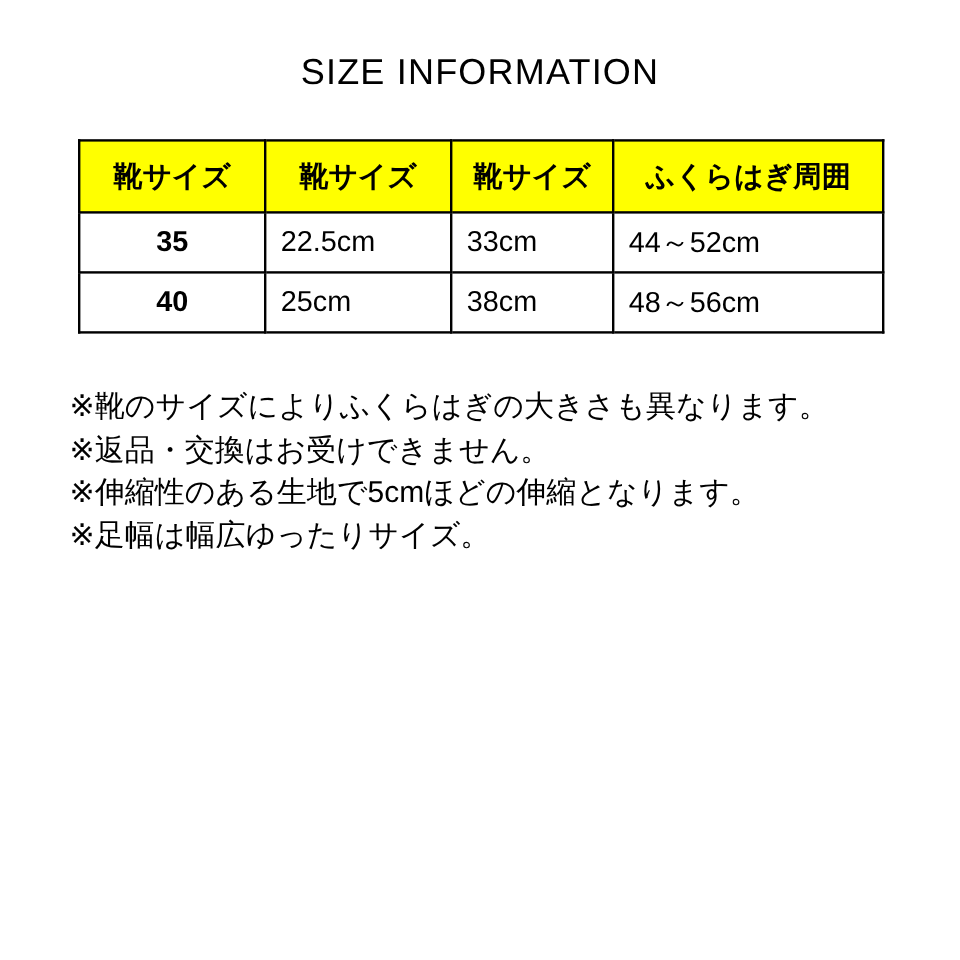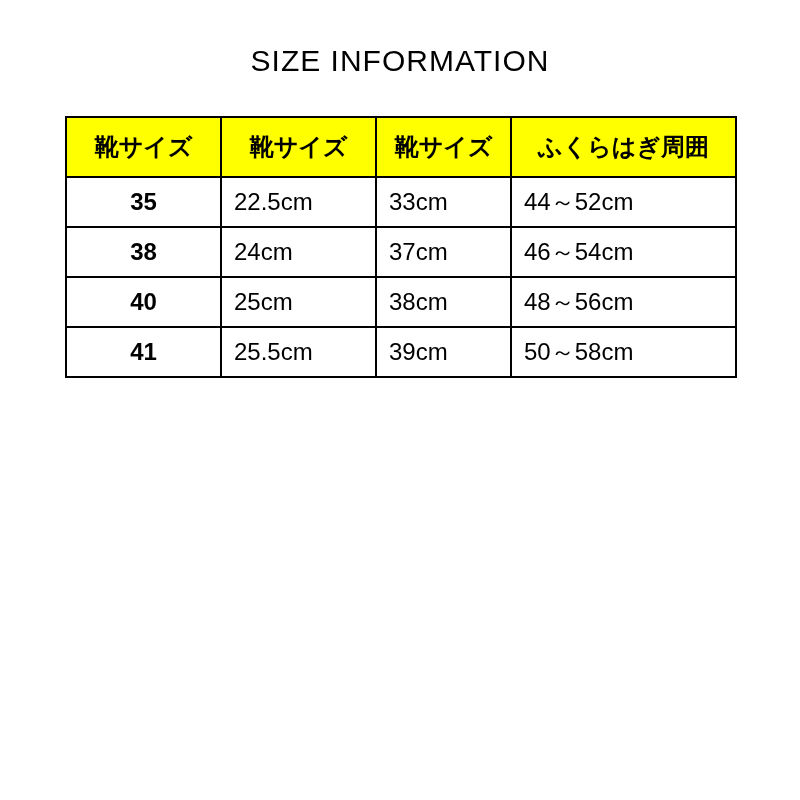--- a/index.html
+++ b/index.html
@@ -101,35 +101,29 @@
         </tr>
       </thead>
       <tbody>
         <tr>
           <td class="shoe-size">35</td>
           <td>22.5cm</td>
           <td>33cm</td>
           <td>44～52cm</td>
         </tr>
         <tr>
-          <td class="shoe-size">38</td>
-          <td>24cm</td>
-          <td>37cm</td>
-          <td>46～54cm</td>
-        </tr>
-        <tr>
           <td class="shoe-size">40</td>
           <td>25cm</td>
           <td>38cm</td>
           <td>48～56cm</td>
         </tr>
-        <tr>
-          <td class="shoe-size">41</td>
-          <td>25.5cm</td>
-          <td>39cm</td>
-          <td>50～58cm</td>
-        </tr>
       </tbody>
     </table>
   </div>
 
+  <div class="notes">
+    <div>※靴のサイズによりふくらはぎの大きさも異なります。</div>
+    <div>※返品・交換はお受けできません。</div>
+    <div>※伸縮性のある生地で5cmほどの伸縮となります。</div>
+    <div>※足幅は幅広ゆったりサイズ。</div>
+  </div>
 
 </div>
 
 </body></html>

